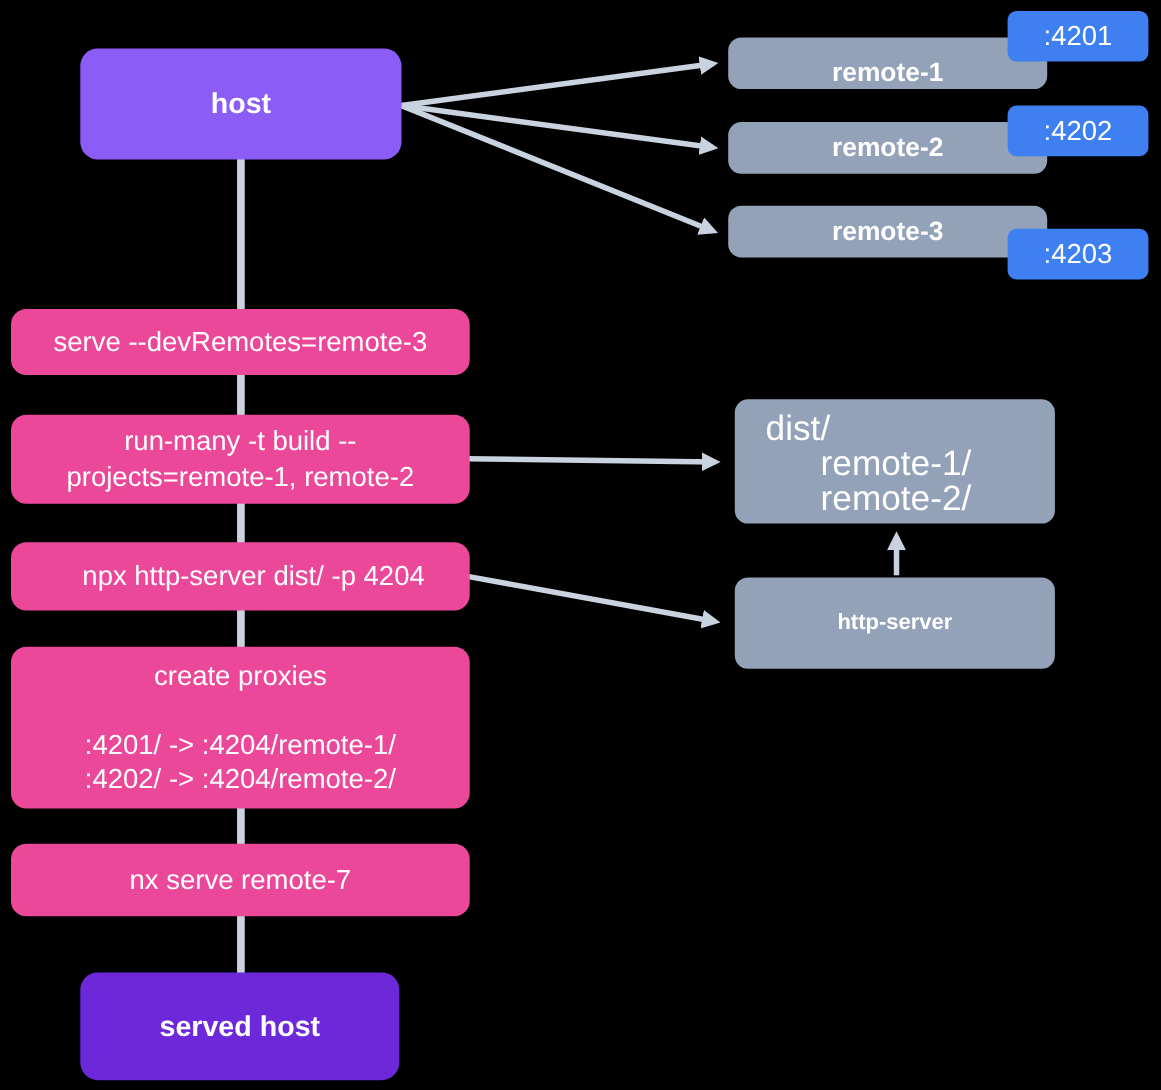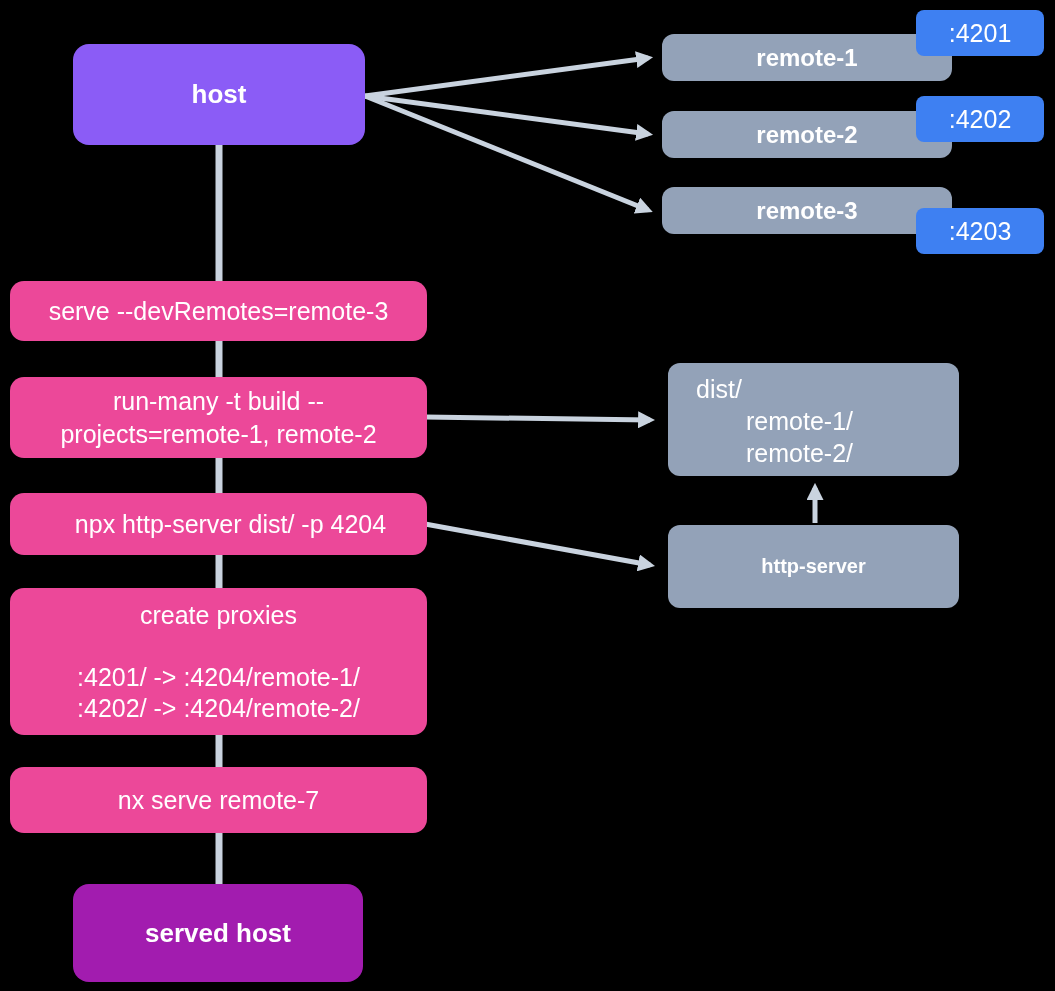--- a/index.html
+++ b/index.html
@@ -30,57 +30,57 @@
     text-align: center;
     box-sizing: border-box;
   }
   .node-host {
     left: 73px; top: 44px; width: 292px; height: 101px;
     background: #8b5cf6; border-radius: 16px;
     font-size: 26px; font-weight: 700;
   }
   .node-served-host {
     left: 73px; top: 884px; width: 290px; height: 98px;
-    background: #a21caf; border-radius: 16px;
+    background: #6d28d9; border-radius: 16px;
     font-size: 26px; font-weight: 700;
   }
   .cmd {
     left: 10px; width: 417px;
     background: #ec4899; border-radius: 14px;
     font-size: 25px; font-weight: 400;
     flex-direction: column;
     line-height: 33px;
   }
   .cmd-serve   { top: 281px; height: 60px; }
   .cmd-runmany { top: 377px; height: 81px; }
   .cmd-npx     { top: 493px; height: 62px; padding-left: 24px; }
   .cmd-proxies { top: 588px; height: 147px; line-height: 31px; }
   .cmd-nxserve { top: 767px; height: 66px; }
   .blank-line { height: 31px; }
   .remote {
     left: 662px; width: 290px; height: 47px;
     background: #93A2B8; border-radius: 12px;
     font-size: 24px; font-weight: 700;
   }
-  .remote-1 { top: 34px; }
+  .remote-1 { top: 34px; align-items: flex-end; }
   .remote-2 { top: 111px; }
   .remote-3 { top: 187px; }
   .badge {
     left: 916px; width: 128px; height: 46px;
     background: #3E80F2; border-radius: 8px;
     font-size: 25px; font-weight: 400;
     z-index: 2;
   }
   .badge-1 { top: 10px; }
   .badge-2 { top: 96px; }
   .badge-3 { top: 173px; margin-top: 35px; }
   .node-dist {
     left: 668px; top: 363px; width: 291px; height: 113px;
     background: #93A2B8; border-radius: 12px;
-    font-size: 25px; font-weight: 400;
+    font-size: 32px; font-weight: 400;
     align-items: flex-start; justify-content: flex-start;
     flex-direction: column;
     text-align: left;
     padding: 10px 0 0 28px;
     line-height: 32px;
   }
   .dist-indent { padding-left: 50px; }
   .node-http-server {
     left: 668px; top: 525px; width: 291px; height: 83px;
     background: #93A2B8; border-radius: 12px;

